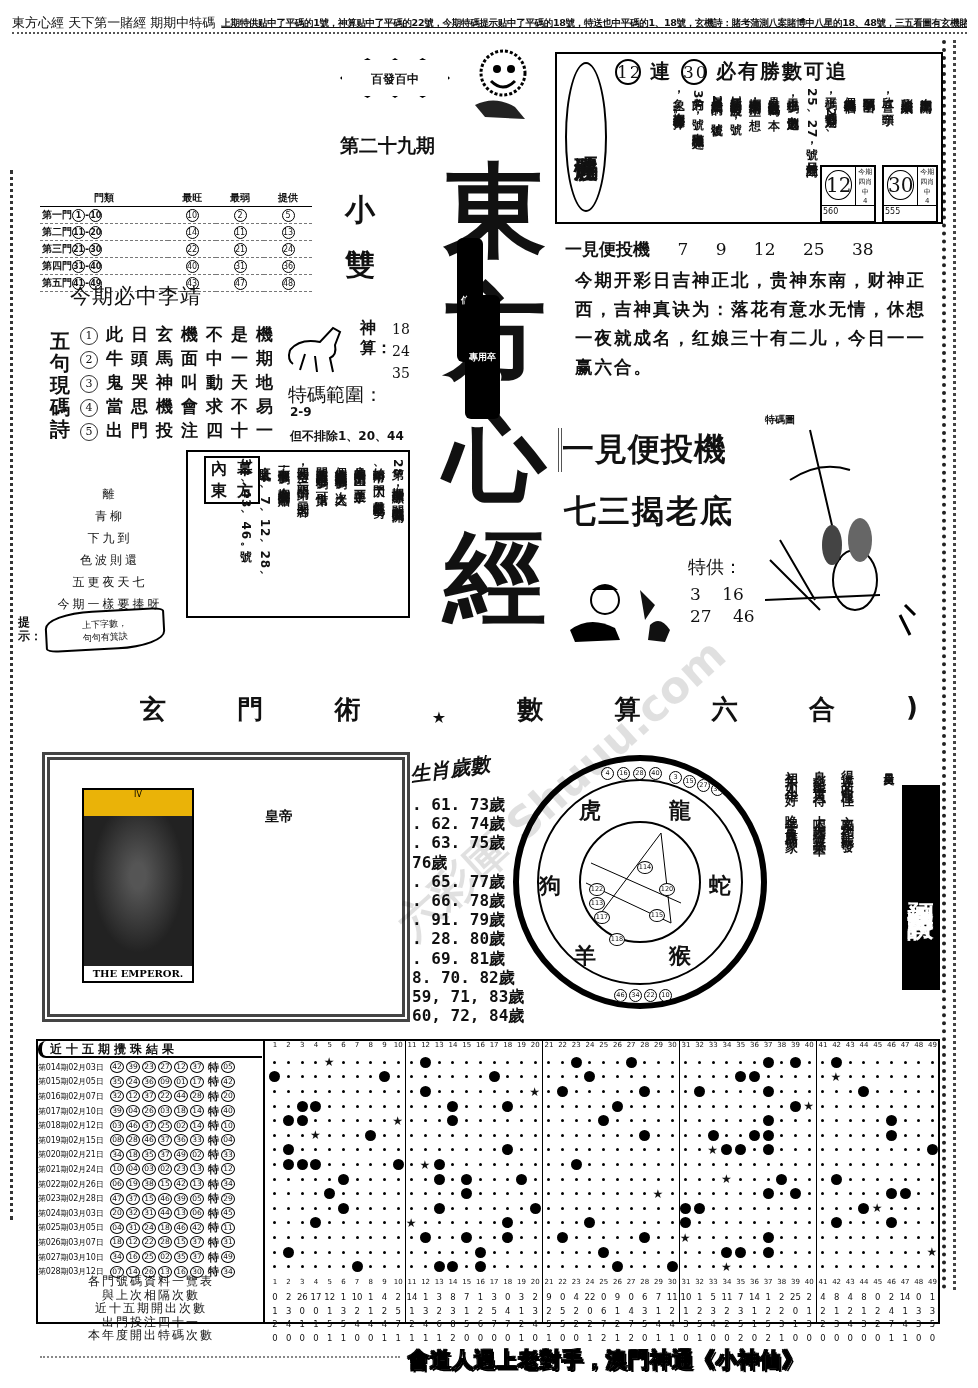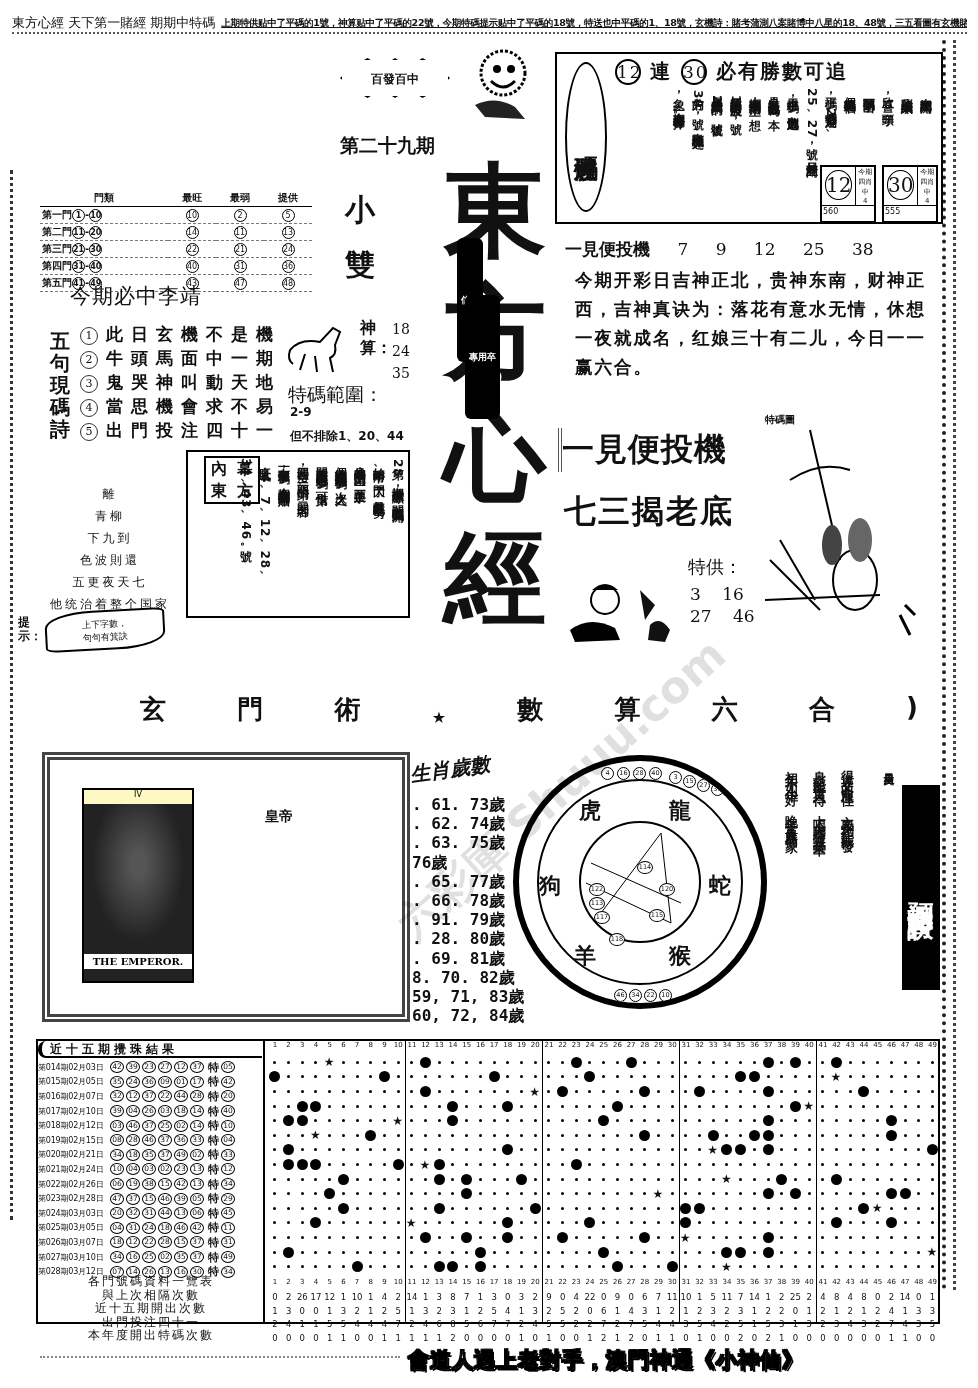--- a/index.html
+++ b/index.html
@@ -61,21 +61,21 @@
 .kid{left:560px;top:570px;width:120px;height:75px}
 .bird{left:760px;top:420px;width:165px;height:230px}
 .bird-lbl{left:765px;top:413px;font-size:10px;font-weight:bold}
 
 .banner{left:140px;top:692px;width:780px;font-size:26px;font-weight:bold;display:flex;justify-content:space-between;letter-spacing:2px}
 .banner .star{font-size:16px;align-self:flex-end}
 
 .emperor{left:42px;top:752px;width:368px;height:270px;border:8px double #444;padding:4px;background:#fff}
 .emperor .head{font-size:15px;font-weight:bold;letter-spacing:1px}
 .emperor .card{position:absolute;left:32px;top:28px;width:112px;height:195px;border:2px solid #000;background:#222;color:#fff;text-align:center;font-size:8px}
-.emperor .card .rn{background:#fef9c3;color:#000;height:14px;font-weight:normal}
+.emperor .card .rn{background:#eab308;color:#000;height:26px;font-weight:normal}
 .emperor .card .fig{height:150px;background:radial-gradient(ellipse at 50% 40%,#555 10%,#222 60%)}
 .emperor .card .name{background:#fff;color:#000;font-size:10px;font-weight:bold;font-family:"DejaVu Serif",serif;padding:2px}
 .emperor .ttl{position:absolute;left:215px;top:48px;font-size:14px;font-weight:bold}
 .emperor .desc{position:absolute;left:155px;top:75px;width:172px;font-size:8.5px;line-height:12.3px;text-indent:2em;font-weight:bold}
 .ages{left:412px;top:795px;font-size:16px;font-weight:bold;font-family:"DejaVu Sans Mono",monospace;line-height:19.2px;white-space:nowrap}
 .ages-title{left:410px;top:756px;font-size:20px;font-style:italic;font-weight:bold;transform:rotate(-8deg)}
 
 .wheel{left:513px;top:755px;width:254px;height:254px;border-radius:50%;border:6px solid #000;background:#fff;overflow:hidden}
 .wheel .ring{position:absolute;left:18px;top:18px;width:206px;height:206px;border-radius:50%;border:2px solid #000}
 .wheel .core{position:absolute;left:60px;top:60px;width:122px;height:122px;border-radius:50%;border:2px solid #000}
@@ -166,21 +166,21 @@
     <div><span class="num">4</span><span class="txt">當思機會求不易</span></div>
     <div><span class="num">5</span><span class="txt">出門投注四十一</span></div>
   </div>
 
 <div class="abs riddle" id="riddle">
     <div>離</div>
     <div>青柳</div>
     <div>下九到</div>
     <div>色波則還</div>
     <div>五更夜天七</div>
-    <div>他统治着整个国家</div>
+    <div>今期一樣要捧呀</div>
   </div>
 <div class="abs hint">提示：</div>
 <div class="abs burst">
   <div>上下字數，</div>
   <div>句句有箕訣</div>
 </div>
 
 <div class="abs burst-top">百發百中</div>
 <svg class="abs mascot" viewBox="0 0 90 80">
   <circle cx="48" cy="28" r="22" fill="none" stroke="#000" stroke-width="3" stroke-dasharray="3 2"></circle>

